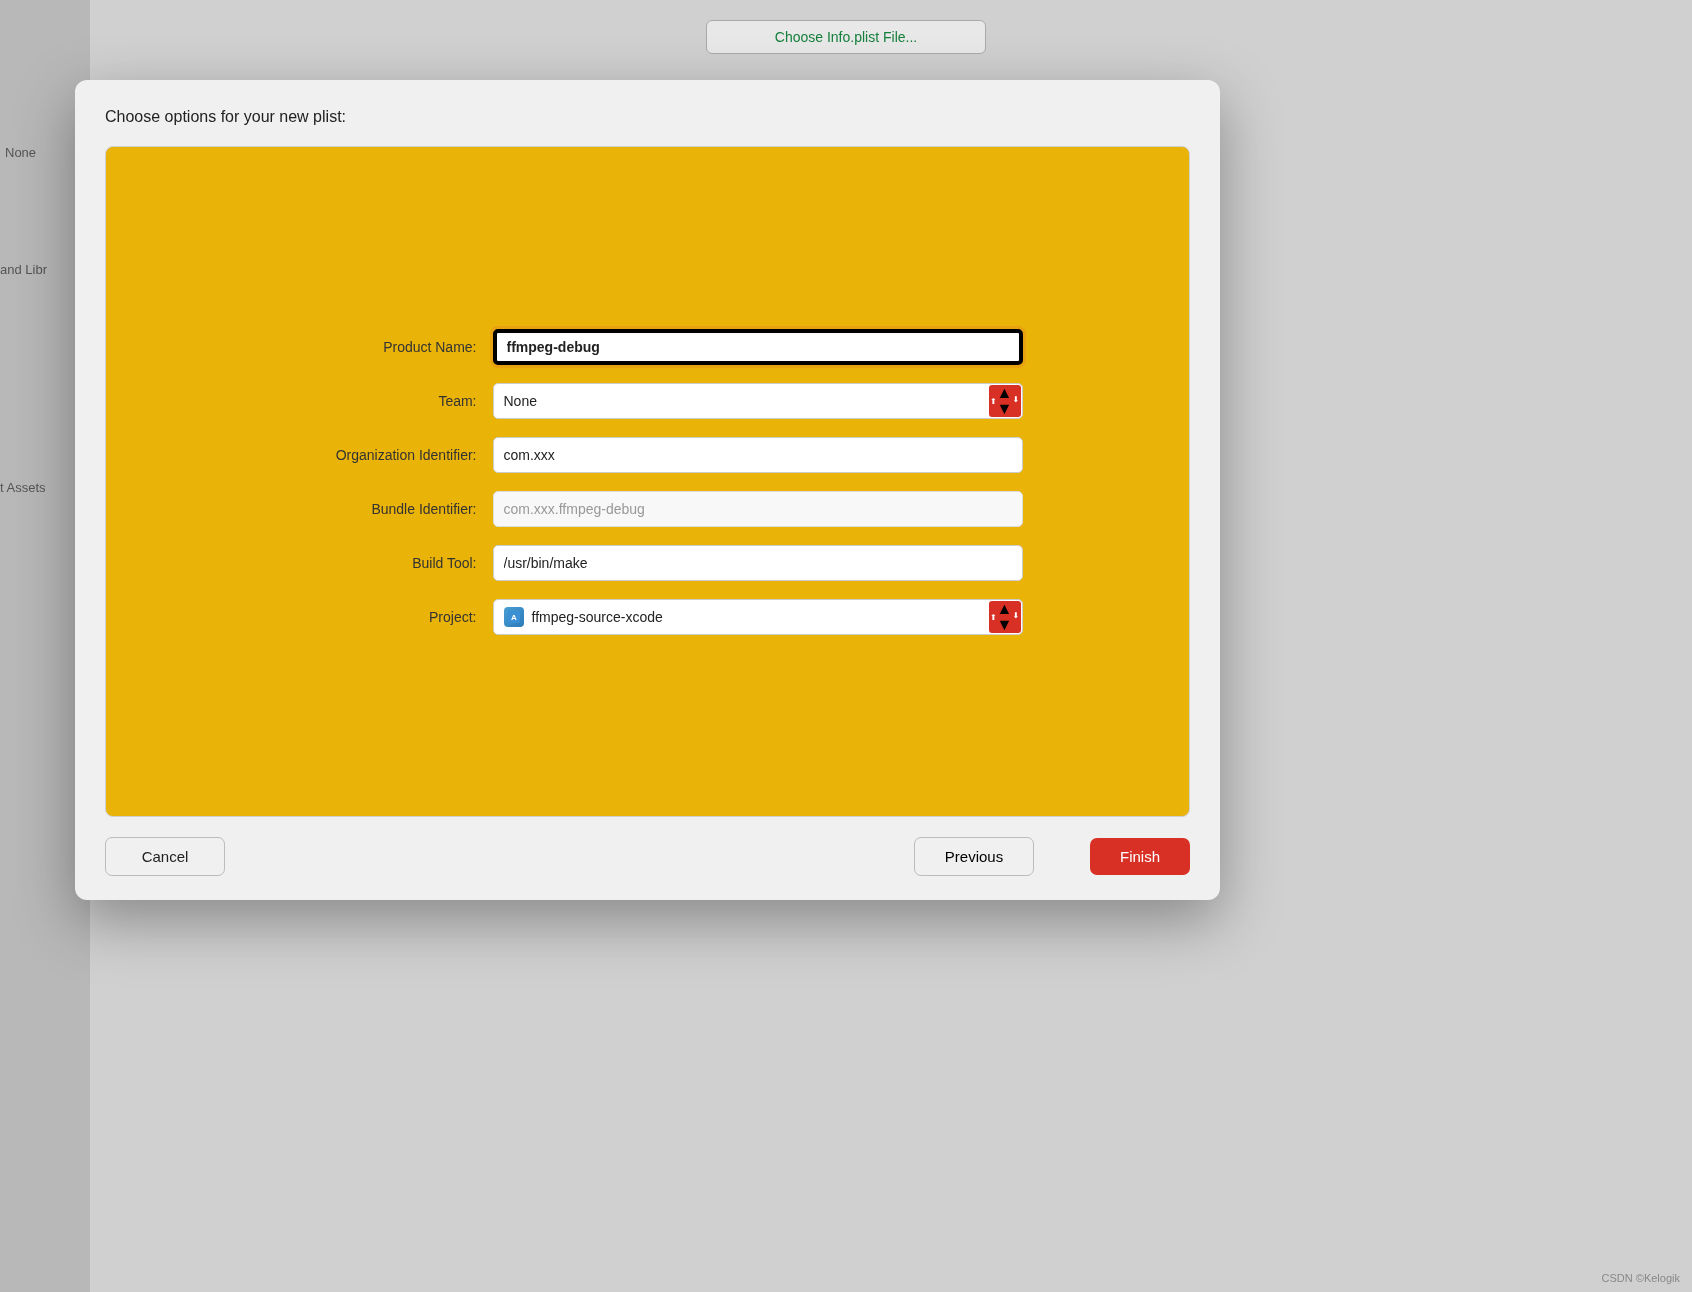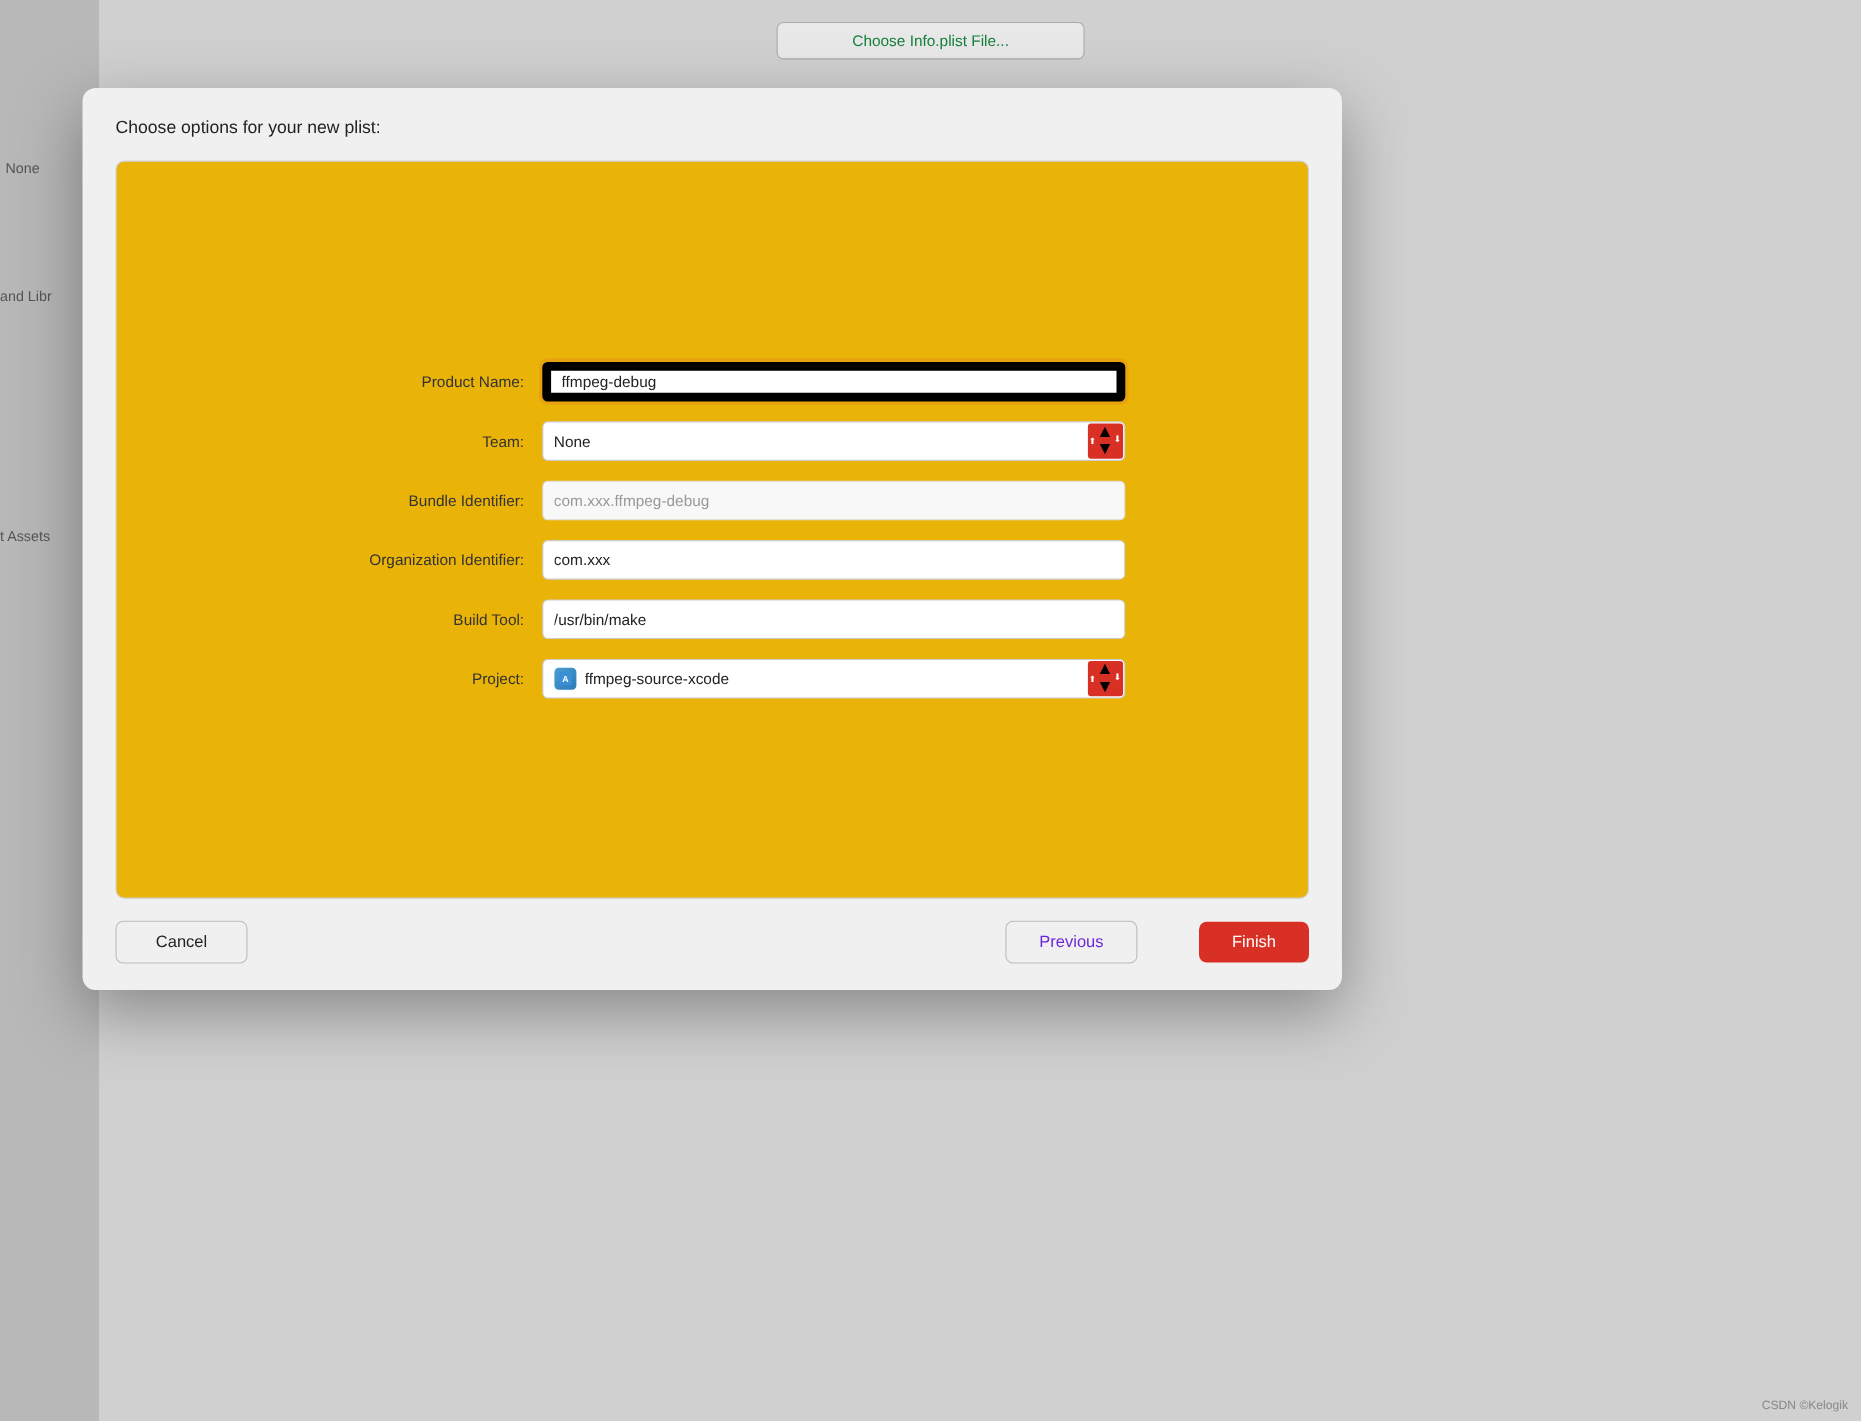--- a/index.html
+++ b/index.html
@@ -128,22 +128,23 @@
       border: 1px solid #ccc;
       border-radius: 5px;
       padding: 0 10px;
       font-size: 14px;
       color: #222;
       background: #fff;
       outline: none;
     }
 
     .form-input.focused {
-      border: 8px solid #000000;
+      border: 4px solid #000000;
       box-shadow: 0 0 0 3px rgba(220, 60, 60, 0.15);
+      font-weight: bold;
     }
 
     .form-input.readonly {
       background-color: #f8f8f8;
       color: #999;
       border-color: #ddd;
     }
 
     .select-wrapper {
       flex: 1;
@@ -241,21 +242,21 @@
       gap: 12px;
       align-items: center;
     }
 
     .btn-previous {
       background: #f0f0f0;
       border: 1px solid #bbb;
       border-radius: 7px;
       padding: 10px 28px;
       font-size: 15px;
-      color: #6d28d9;
+      color: #000000;
       cursor: pointer;
       min-width: 120px;
     }
 
     .btn-finish {
       background-color: #d93025;
       border: none;
       border-radius: 7px;
       padding: 10px 28px;
       font-size: 15px;
@@ -319,27 +320,27 @@
           <div class="select-arrow">
             <div class="up-down-icon">
               <span>▲</span>
               <span>▼</span>
             </div>
           </div>
         </div>
       </div>
 
       <div class="form-row">
+        <label class="form-label">Organization Identifier:</label>
+        <input type="text" class="form-input" value="com.xxx" style="">
+      </div>
+
+      <div class="form-row">
         <label class="form-label">Bundle Identifier:</label>
         <input type="text" class="form-input readonly" readonly="" value="com.xxx.ffmpeg-debug" style="">
-      </div>
-
-      <div class="form-row">
-        <label class="form-label">Organization Identifier:</label>
-        <input type="text" class="form-input" value="com.xxx" style="">
       </div>
 
       <div class="form-row">
         <label class="form-label">Build Tool:</label>
         <input type="text" class="form-input" value="/usr/bin/make" style="">
       </div>
 
       <div class="form-row">
         <label class="form-label">Project:</label>
         <div class="select-wrapper">

